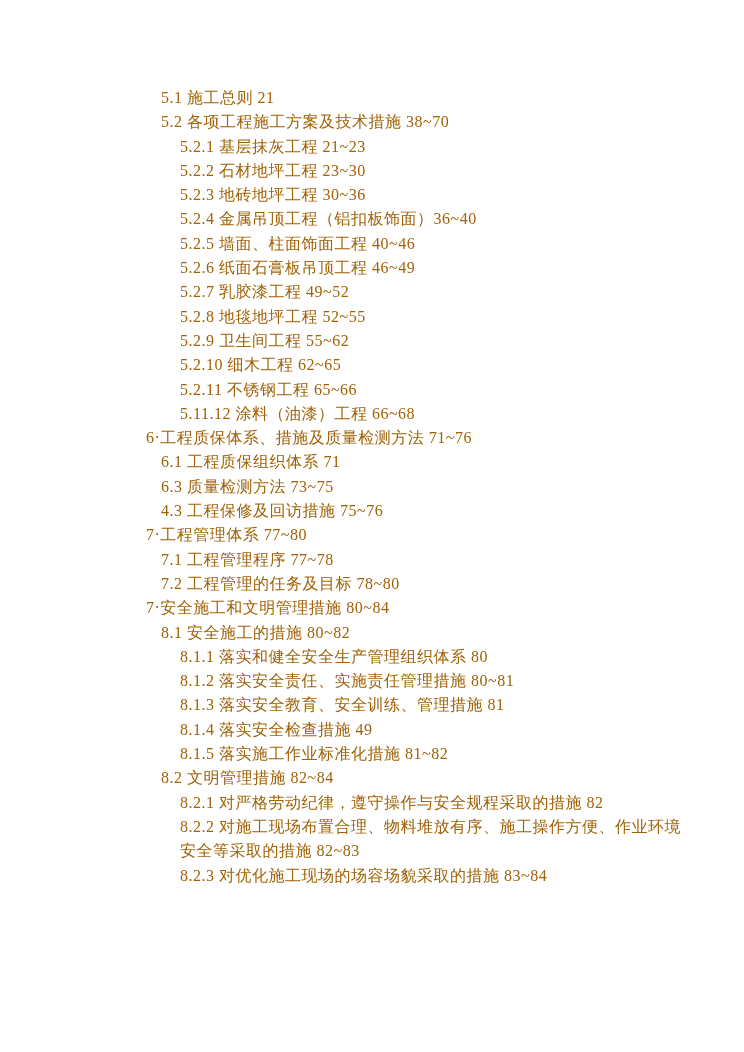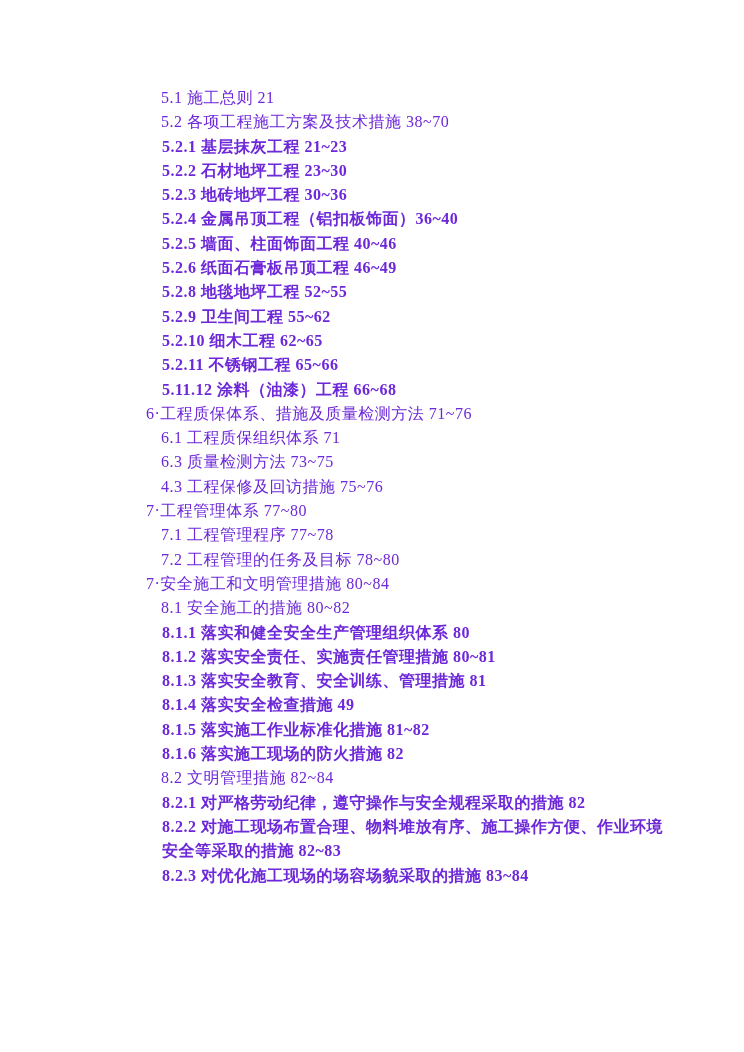--- a/index.html
+++ b/index.html
@@ -23,54 +23,54 @@
     font-size: 16px;
     line-height: 24.3px;
     color: #3d3d3d;
     letter-spacing: 0.5px;
   }
   .toc-line {
     white-space: nowrap;
   }
   .toc-line.l1 { margin-left: 0; }
   .toc-line.l2 { margin-left: 15px; }
-  .toc-line.l3 { margin-left: 16px; font-weight: bold; }
+  .toc-line.l3 { margin-left: 34px; }
 </style>
 </head>
 <body>
 
 <div class="page">
-  <div class="toc" style="color: #6d28d9;">
+  <div class="toc" style="color: #a16207;">
       <div class="toc-line l2">5.1 施工总则 21</div>
       <div class="toc-line l2">5.2 各项工程施工方案及技术措施 38~70</div>
       <div class="toc-line l3">5.2.1 基层抹灰工程 21~23</div>
       <div class="toc-line l3">5.2.2 石材地坪工程 23~30</div>
       <div class="toc-line l3">5.2.3 地砖地坪工程 30~36</div>
       <div class="toc-line l3">5.2.4 金属吊顶工程（铝扣板饰面）36~40</div>
       <div class="toc-line l3">5.2.5 墙面、柱面饰面工程 40~46</div>
       <div class="toc-line l3">5.2.6 纸面石膏板吊顶工程 46~49</div>
+      <div class="toc-line l3">5.2.7 乳胶漆工程 49~52</div>
       <div class="toc-line l3">5.2.8 地毯地坪工程 52~55</div>
       <div class="toc-line l3">5.2.9 卫生间工程 55~62</div>
       <div class="toc-line l3">5.2.10 细木工程 62~65</div>
       <div class="toc-line l3">5.2.11 不锈钢工程 65~66</div>
       <div class="toc-line l3">5.11.12 涂料（油漆）工程 66~68</div>
       <div class="toc-line l1">6·工程质保体系、措施及质量检测方法 71~76</div>
       <div class="toc-line l2">6.1 工程质保组织体系 71</div>
       <div class="toc-line l2">6.3 质量检测方法 73~75</div>
       <div class="toc-line l2">4.3 工程保修及回访措施 75~76</div>
       <div class="toc-line l1">7·工程管理体系 77~80</div>
       <div class="toc-line l2">7.1 工程管理程序 77~78</div>
       <div class="toc-line l2">7.2 工程管理的任务及目标 78~80</div>
       <div class="toc-line l1">7·安全施工和文明管理措施 80~84</div>
       <div class="toc-line l2">8.1 安全施工的措施 80~82</div>
       <div class="toc-line l3">8.1.1 落实和健全安全生产管理组织体系 80</div>
       <div class="toc-line l3">8.1.2 落实安全责任、实施责任管理措施 80~81</div>
       <div class="toc-line l3">8.1.3 落实安全教育、安全训练、管理措施 81</div>
       <div class="toc-line l3">8.1.4 落实安全检查措施 49</div>
       <div class="toc-line l3">8.1.5 落实施工作业标准化措施 81~82</div>
-      <div class="toc-line l3">8.1.6 落实施工现场的防火措施 82</div>
       <div class="toc-line l2">8.2 文明管理措施 82~84</div>
       <div class="toc-line l3">8.2.1 对严格劳动纪律，遵守操作与安全规程采取的措施 82</div>
       <div class="toc-line l3">8.2.2 对施工现场布置合理、物料堆放有序、施工操作方便、作业环境</div>
       <div class="toc-line l3">安全等采取的措施 82~83</div>
       <div class="toc-line l3">8.2.3 对优化施工现场的场容场貌采取的措施 83~84</div>
     </div>
 </div>
 
 </body></html>

